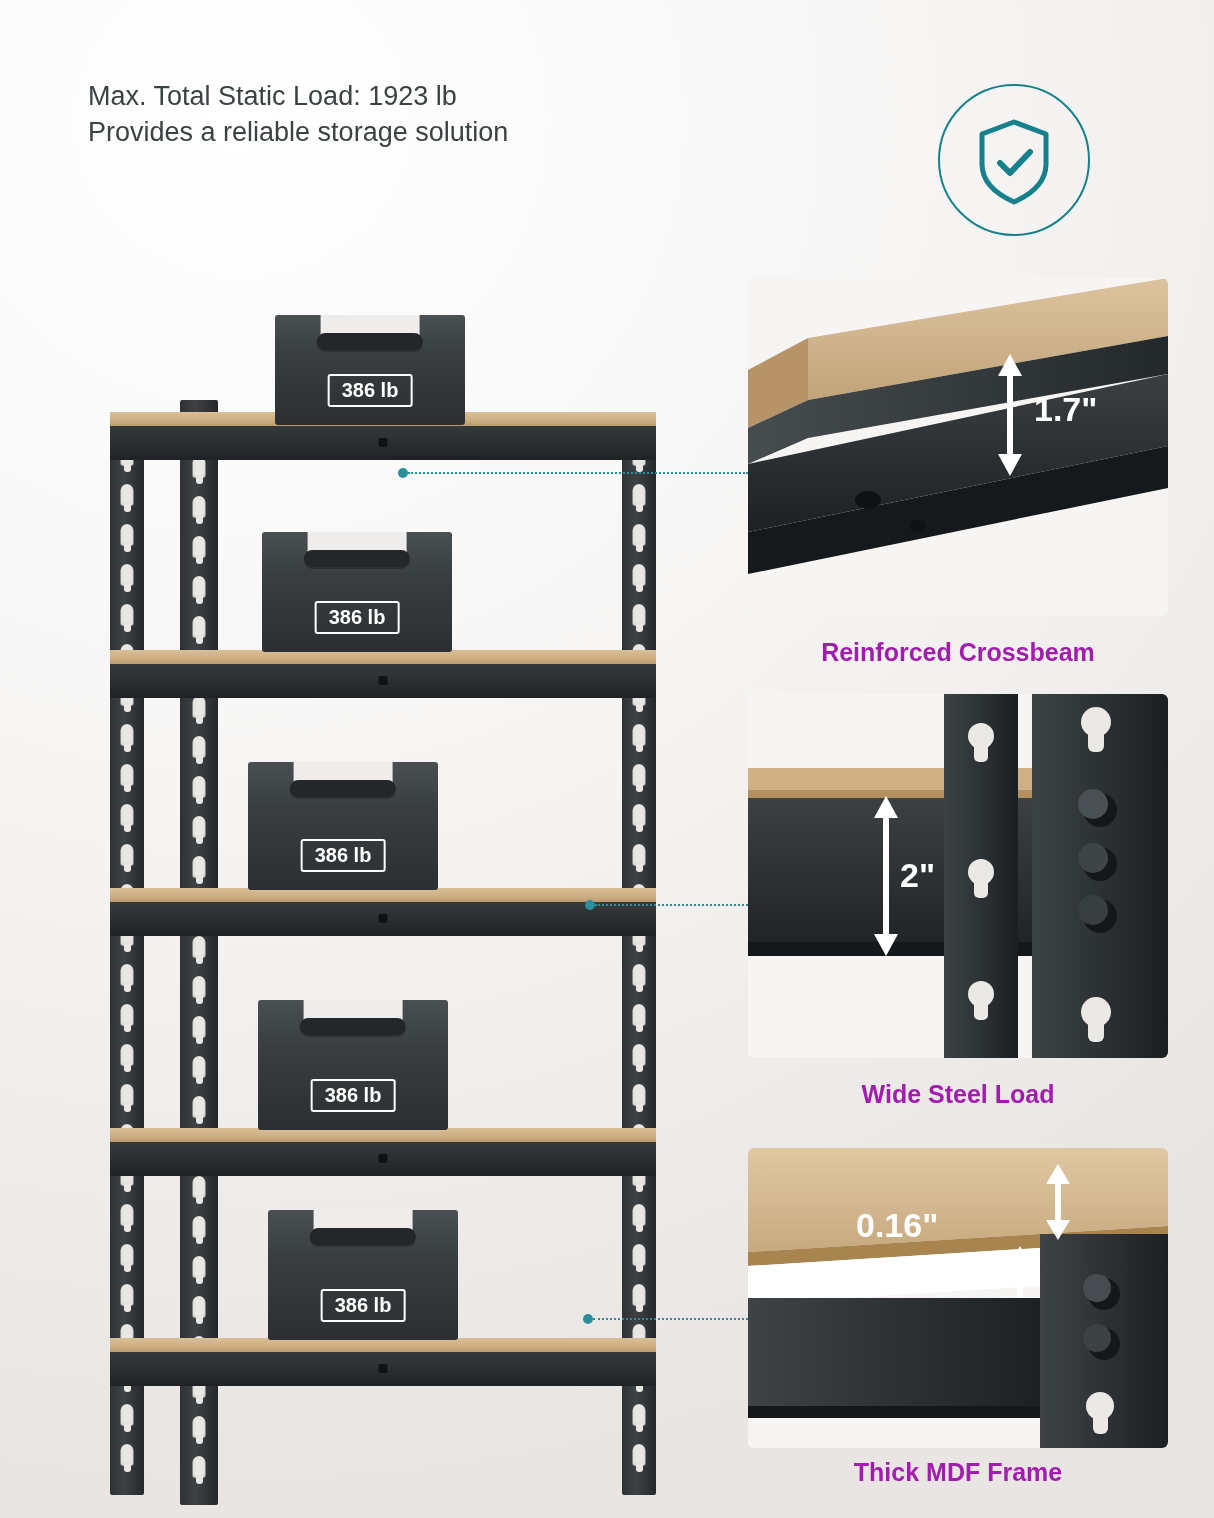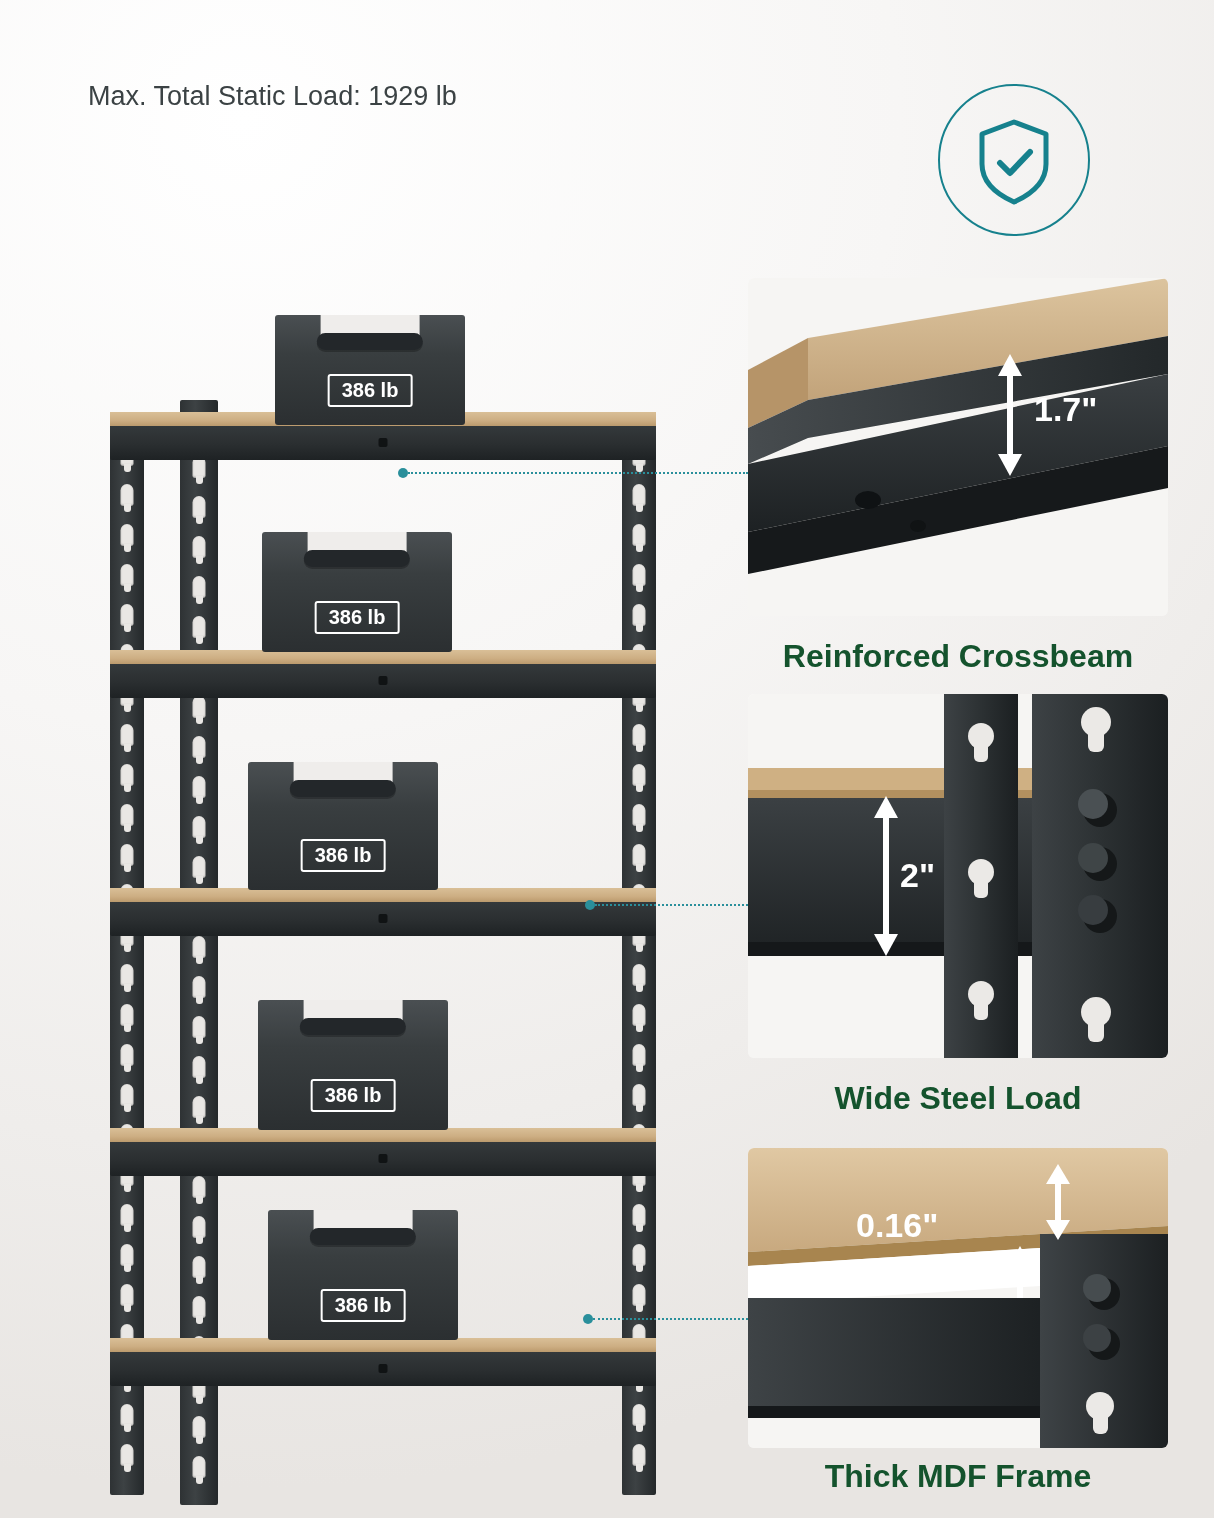--- a/index.html
+++ b/index.html
@@ -104,27 +104,28 @@
   .connector { position:absolute; height:2px; }
   .connector .line {
     position:absolute; left:10px; right:0; top:0; height:0;
     border-top:2px dotted #2a8f9b;
   }
   .connector .dot {
     position:absolute; left:0; top:-4px; width:10px; height:10px; border-radius:50%;
     background:#2a8f9b;
   }
 
-  .capt { position:absolute; font-size:32px; font-weight:bold; color:#14532d; }
+  .capt { position:absolute; font-size:25px; font-weight:bold; color:#a21caf; }
 </style>
 </head>
 <body>
 
 <div id="header">
-  <div class="sub">Max. Total Static Load: 1929 lb</div>
+  <div class="sub">Max. Total Static Load: 1923 lb</div>
+  <div class="sub">Provides a reliable storage solution</div>
 </div>
 
 <div id="badge">
   <div class="ring"></div>
   <svg width="152" height="152" viewBox="0 0 152 152">
     <path d="M76 38 L108 50 L108 80 C108 98 94 110 76 118 C58 110 44 98 44 80 L44 50 Z" fill="none" stroke="#16818d" stroke-width="5" stroke-linejoin="round"></path>
     <path d="M62 79 L72 89 L92 68" fill="none" stroke="#16818d" stroke-width="6" stroke-linecap="round" stroke-linejoin="round"></path>
   </svg>
 </div>
 

